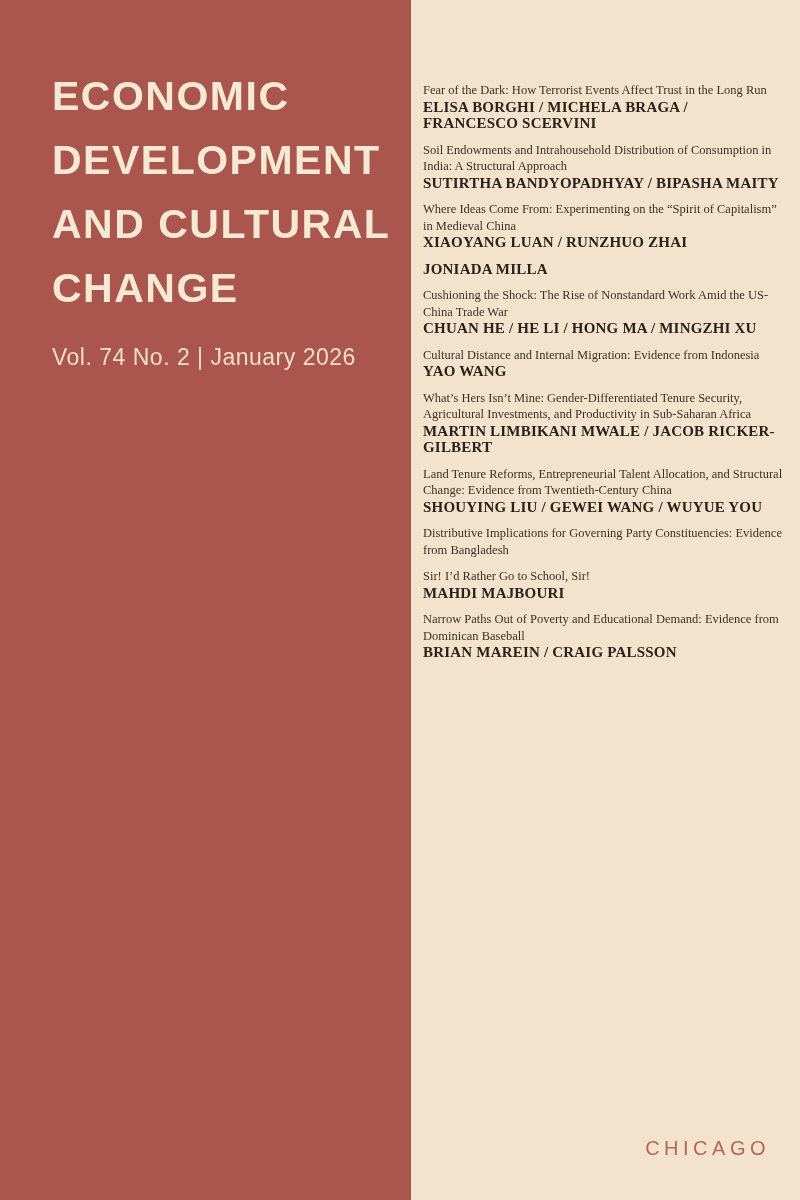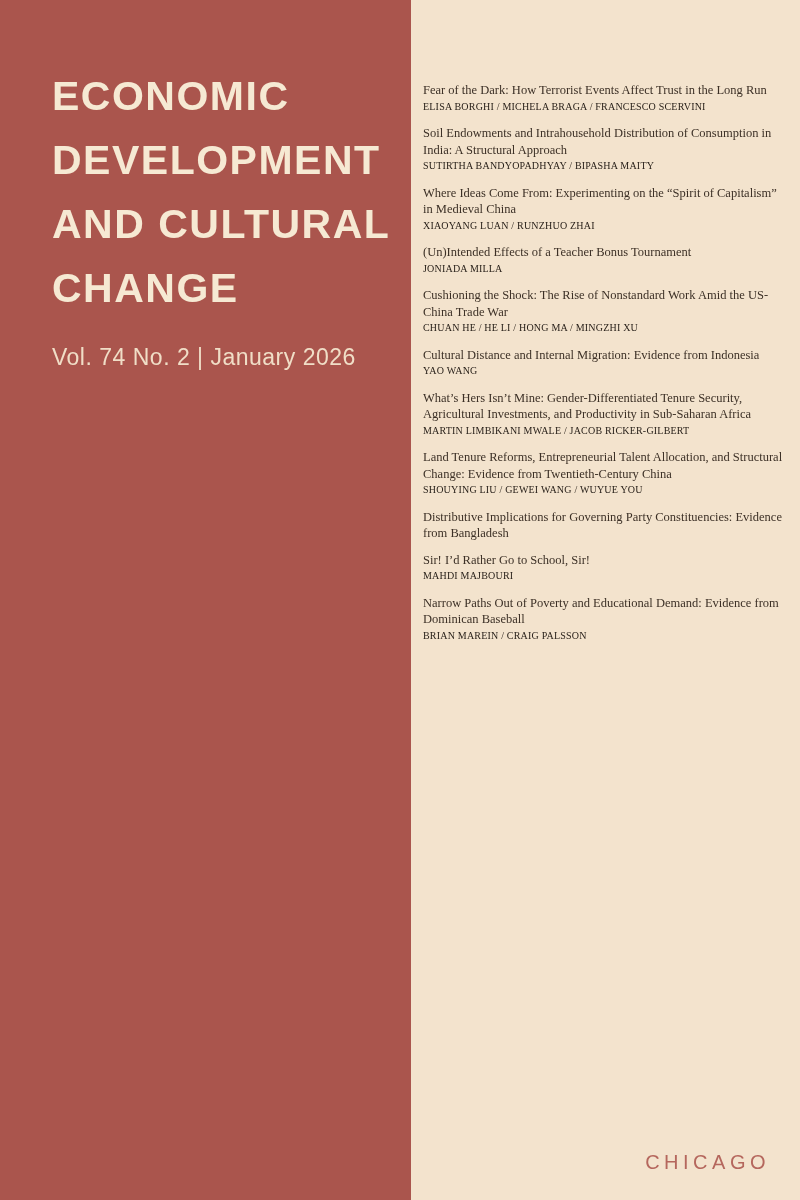--- a/index.html
+++ b/index.html
@@ -45,30 +45,30 @@
     padding: 82px 14px 12px 12px;
   }
   .toc { width: 363px; }
   .toc-item { margin-bottom: 10px; }
   .article-title {
     font-size: 12.5px;
     line-height: 16.5px;
     color: #3c3026;
   }
   .article-authors {
-    font-size: 10px;
+    font-size: 15px;
     line-height: 16.5px;
-    font-weight: 400;
+    font-weight: 700;
     letter-spacing: 0.2px;
     color: #2a221b;
   }
   .publisher-mark {
     position: absolute;
     right: 30px;
-    bottom: 26px;
+    bottom: 40px;
     font-family: "Liberation Sans", "DejaVu Sans", sans-serif;
     font-size: 20px;
     font-weight: 400;
     letter-spacing: 4.5px;
     color: #b5675d;
   }
 </style>
 </head>
 <body>
 
@@ -94,21 +94,20 @@
       <div class="article-title">Soil Endowments and Intrahousehold Distribution of Consumption in India: A Structural Approach</div>
       <div class="article-authors">SUTIRTHA BANDYOPADHYAY / BIPASHA MAITY</div>
     </article>
 
     <article class="toc-item">
       <div class="article-title">Where Ideas Come From: Experimenting on the “Spirit of Capitalism” in Medieval China</div>
       <div class="article-authors">XIAOYANG LUAN / RUNZHUO ZHAI</div>
     </article>
 
     <article class="toc-item">
-      <div class="article-title">(Un)Intended Effects of a Teacher Bonus Tournament</div>
       <div class="article-authors">JONIADA MILLA</div>
     </article>
 
     <article class="toc-item">
       <div class="article-title">Cushioning the Shock: The Rise of Nonstandard Work Amid the US-China Trade War</div>
       <div class="article-authors">CHUAN HE / HE LI / HONG MA / MINGZHI XU</div>
     </article>
 
     <article class="toc-item">
       <div class="article-title">Cultural Distance and Internal Migration: Evidence from Indonesia</div>

